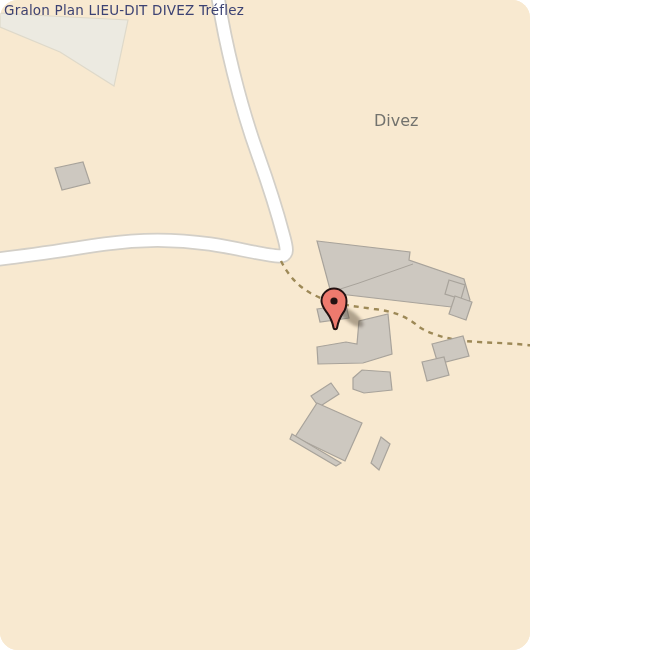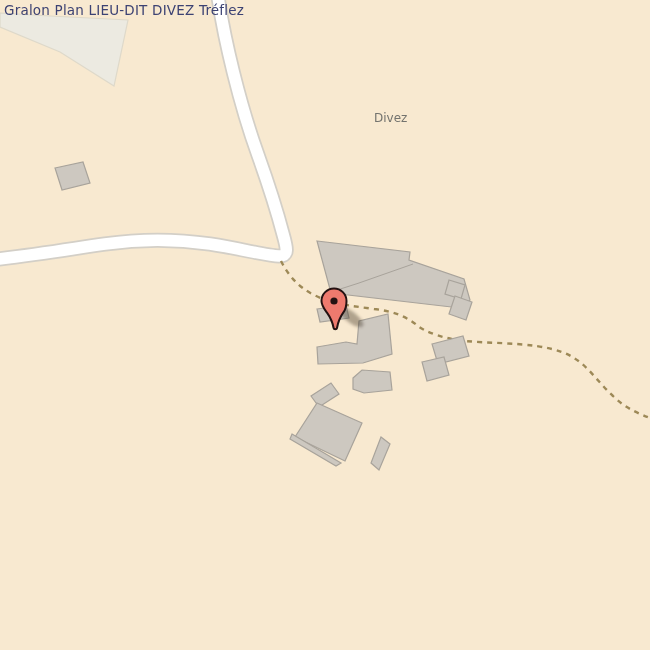--- a/index.html
+++ b/index.html
@@ -7,24 +7,25 @@
     padding: 0;
   }
   body {
     width: 650px;
     height: 650px;
     overflow: hidden;
     font-family: "DejaVu Sans", "Liberation Sans", sans-serif;
   }
   #map-wrap {
     position: relative;
-    width: 650px;
+    width: 530px;
     height: 650px;
     background: #f8e9d0;
     overflow: hidden;
+    border-radius: 18px;
   }
   #map-svg {
     position: absolute;
     left: 0;
     top: 0;
     display: block;
   }
   .map-title {
     position: absolute;
     left: 4px;
@@ -32,21 +33,21 @@
     font-size: 13.5px;
     color: #3c4273;
     letter-spacing: 0.2px;
     white-space: nowrap;
     z-index: 5;
   }
   .place-label {
     position: absolute;
     left: 374px;
     top: 111px;
-    font-size: 12px;
+    font-size: 16px;
     color: #73736e;
     z-index: 4;
   }
   .attribution {
     position: absolute;
     right: 4px;
     bottom: 3px;
     font-size: 11.5px;
     color: #4d7ec2;
     text-decoration: none;

